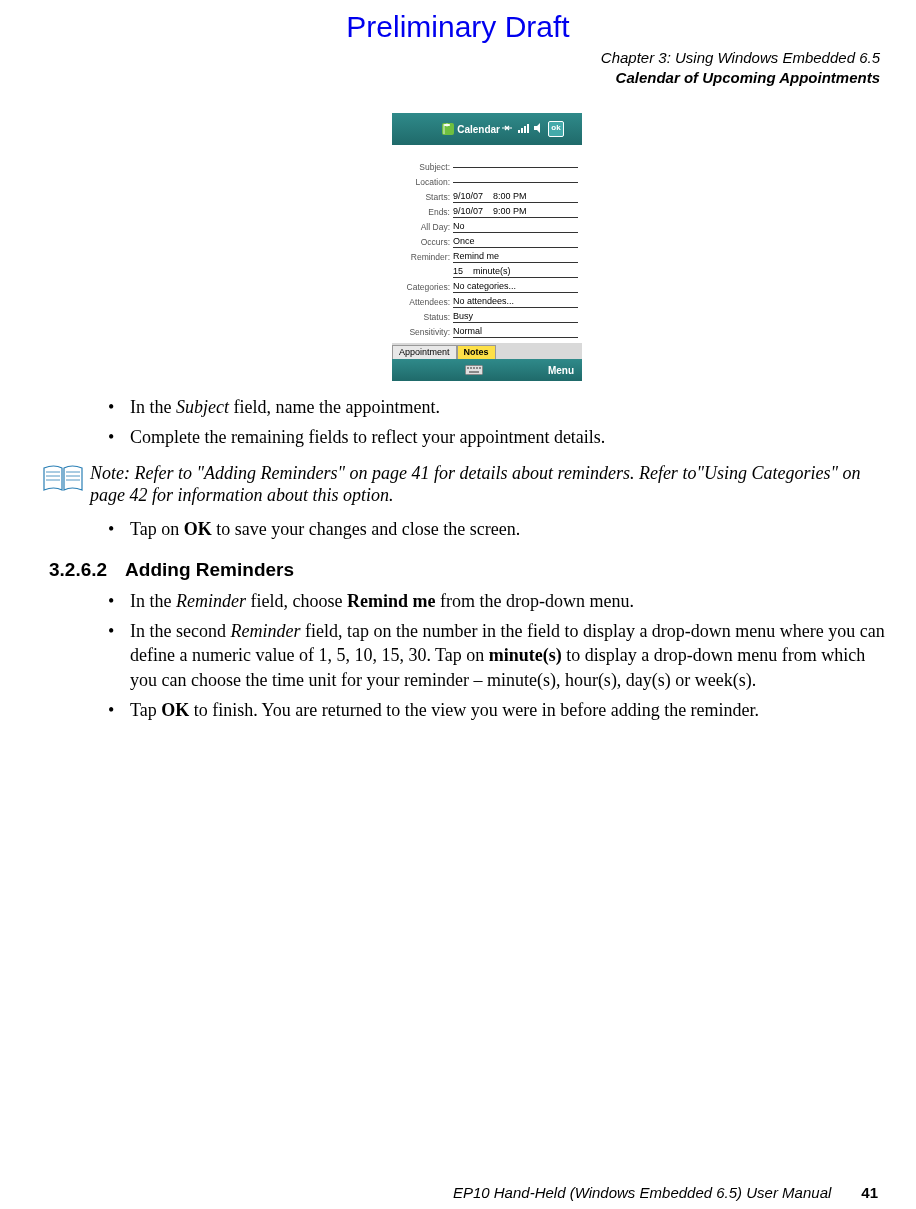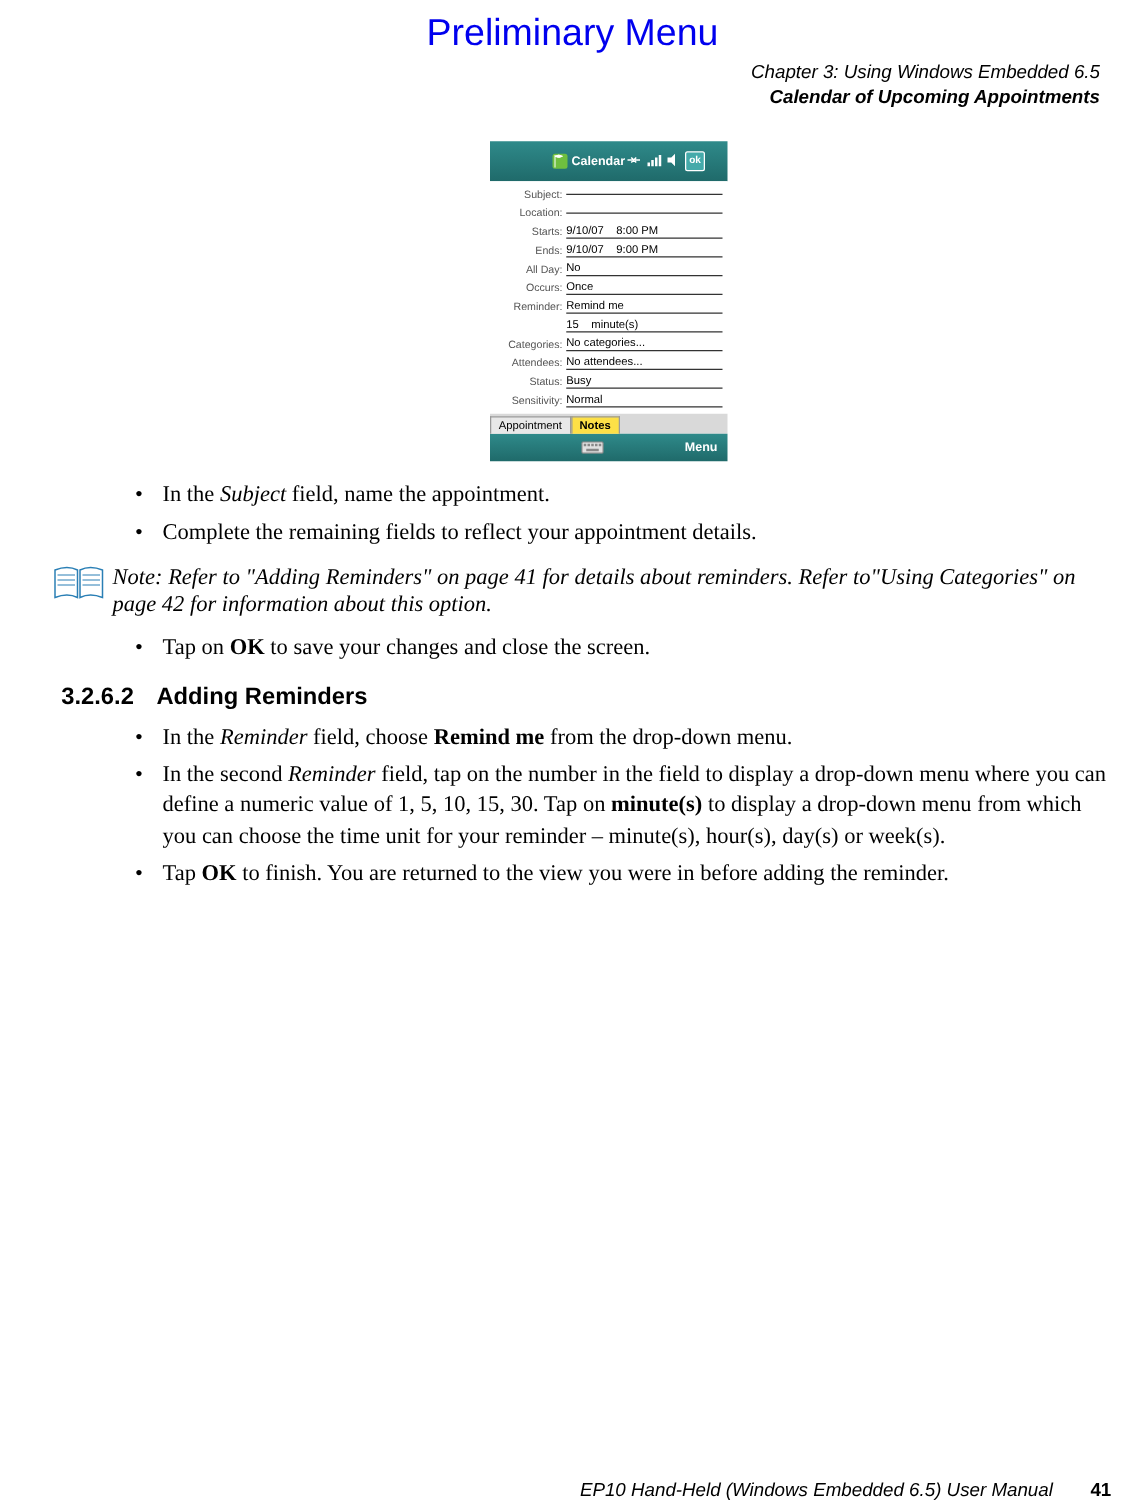--- a/index.html
+++ b/index.html
@@ -70,21 +70,21 @@
   .titlebar-left {
     display:flex; align-items:center; gap:2px;
   }
   .titlebar-title {
     color:#fff; font-weight:bold; font-size:10px;
   }
   .titlebar-icons { display:flex; gap:2px; }
   .tb-icon { width:14px; height:14px; display:inline-block; }
   .form-area {
     background:#fff;
-    padding:2px 4px 4px 4px;
+    padding:14px 4px 4px 4px;
   }
   .fr { display:flex; align-items:center; height:15px; }
   .fl { width:54px; text-align:right; padding-right:3px; color:#555; font-size:8.5px;}
   .fv { flex:1; border-bottom:1px solid #333; font-size:9px; padding-bottom:1px; white-space:nowrap;}
   .fv .gap { display:inline-block; width:10px; }
   .tabs { display:flex; background:#d9d9d9; height:16px; align-items:flex-end;}
   .tab { font-size:9px; padding:1px 6px; background:#e8e8e8; border:1px solid #999; border-bottom:none; height:14px; box-sizing:border-box;}
   .tab.active { background:#fde047; font-weight:bold;}
   .softbar {
     height:22px; background:linear-gradient(#2f8a8a,#1f6a6a);
@@ -121,33 +121,33 @@
   .h3 .secnum { margin-right: 18px; margin-left: 39px; }
   .para {
     font-size: 18px;
     line-height: 1.35;
     margin: 6px 0;
   }
 
   .footer {
     position:absolute;
     bottom:18px;
-    right:27px;
+    right:38px;
     font-family: "Trebuchet MS", Arial, sans-serif;
     font-style: italic;
     font-size: 15px;
   }
   .footer .pnum { font-weight:bold; font-style:normal; margin-left:30px; }
 </style>
 </head>
 <body>
 
 <div class="page">
 
-  <div class="prelim">Preliminary Menu</div>
+  <div class="prelim">Preliminary Draft</div>
 
   <div class="header-right">
     <div>Chapter 3:  Using Windows Embedded 6.5</div>
     <div class="line2">Calendar of Upcoming Appointments</div>
   </div>
 
   <div class="content">
 
 
     <div class="screenshot-wrap">

